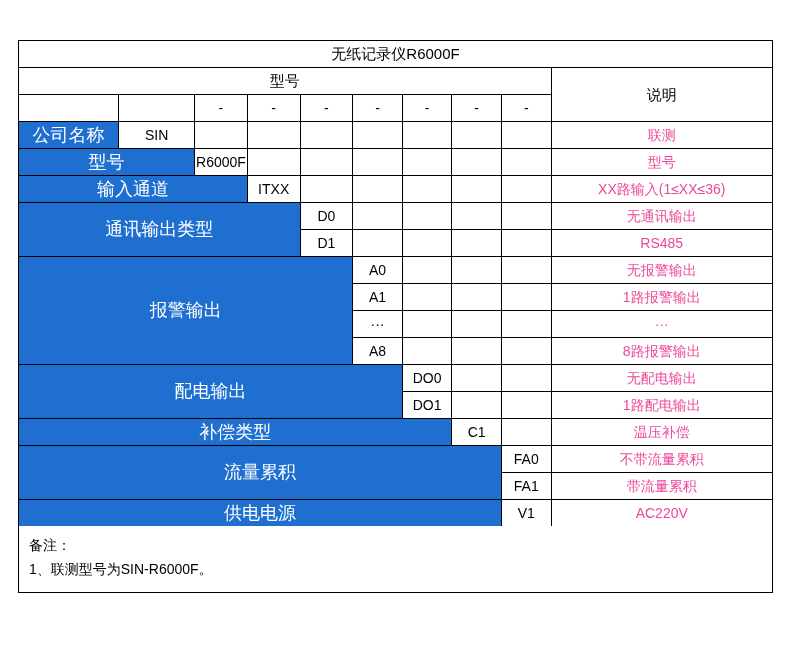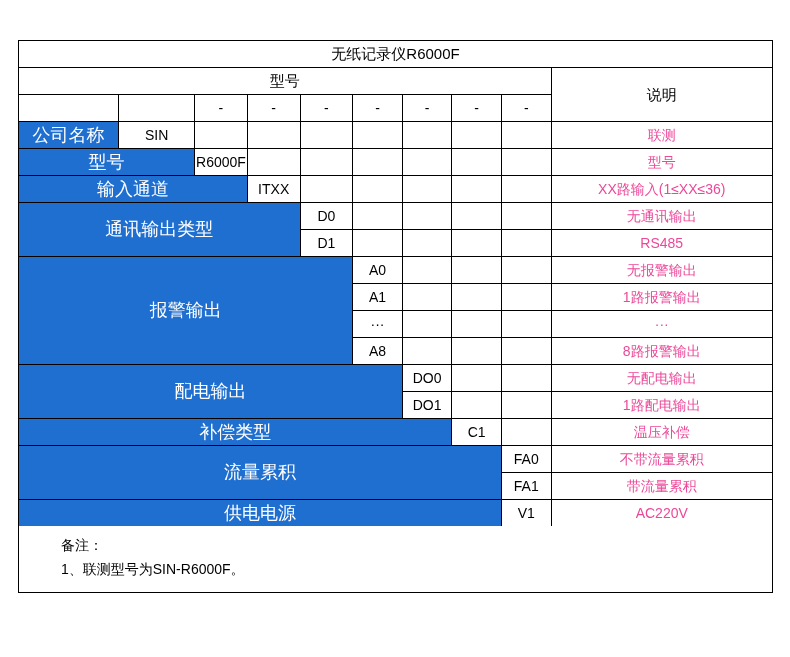--- a/index.html
+++ b/index.html
@@ -78,21 +78,20 @@
     border: 1px solid #000000;
     border-top: none;
     box-sizing: border-box;
     padding: 8px 10px 10px 10px;
     font-size: 14px;
     line-height: 1.7;
     background: #ffffff;
   }
   .note-line {
     white-space: nowrap;
-    margin-left: 32px;
   }
 </style>
 </head>
 <body>
 
 <div id="sheet">
 
   <table class="spec">
     <colgroup>
       <col style="width:95px">

